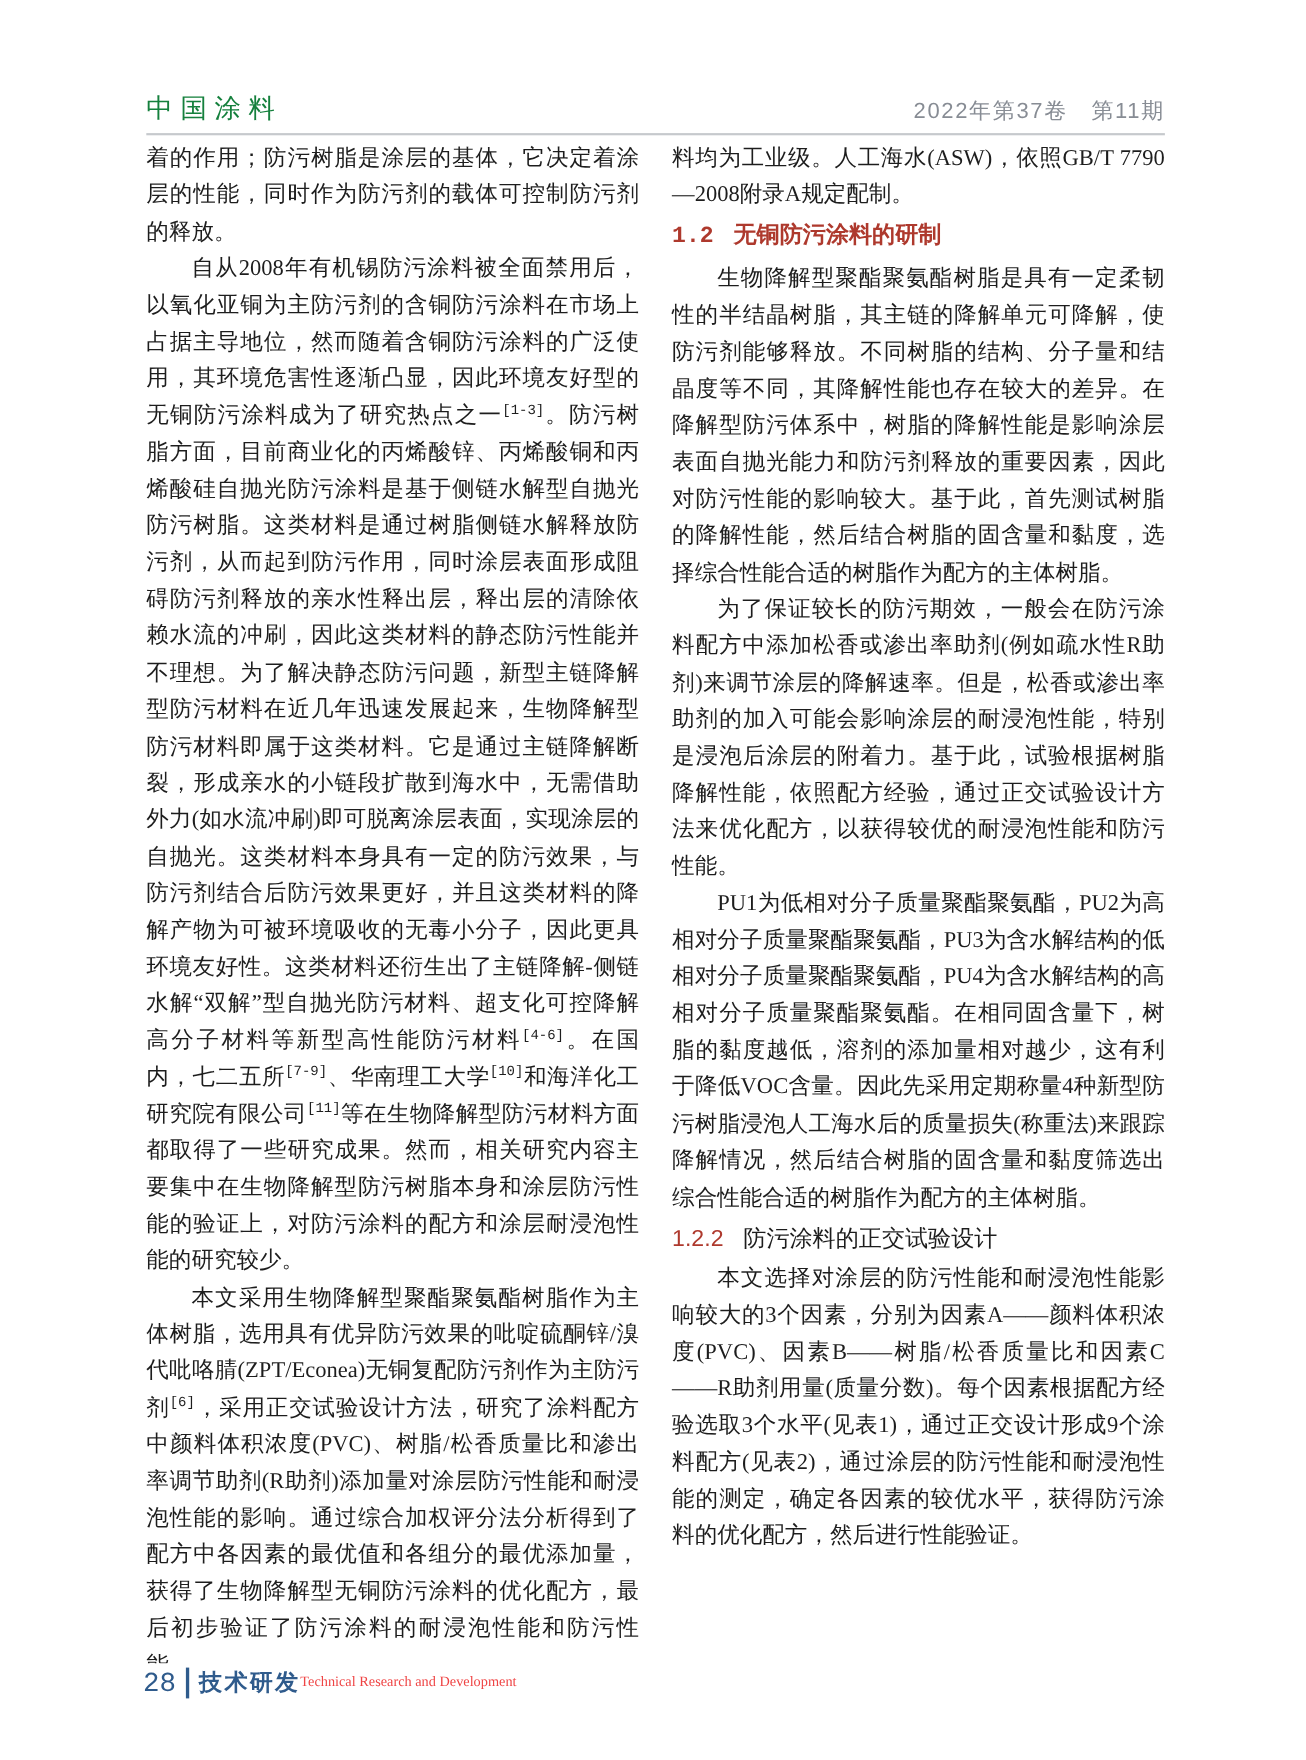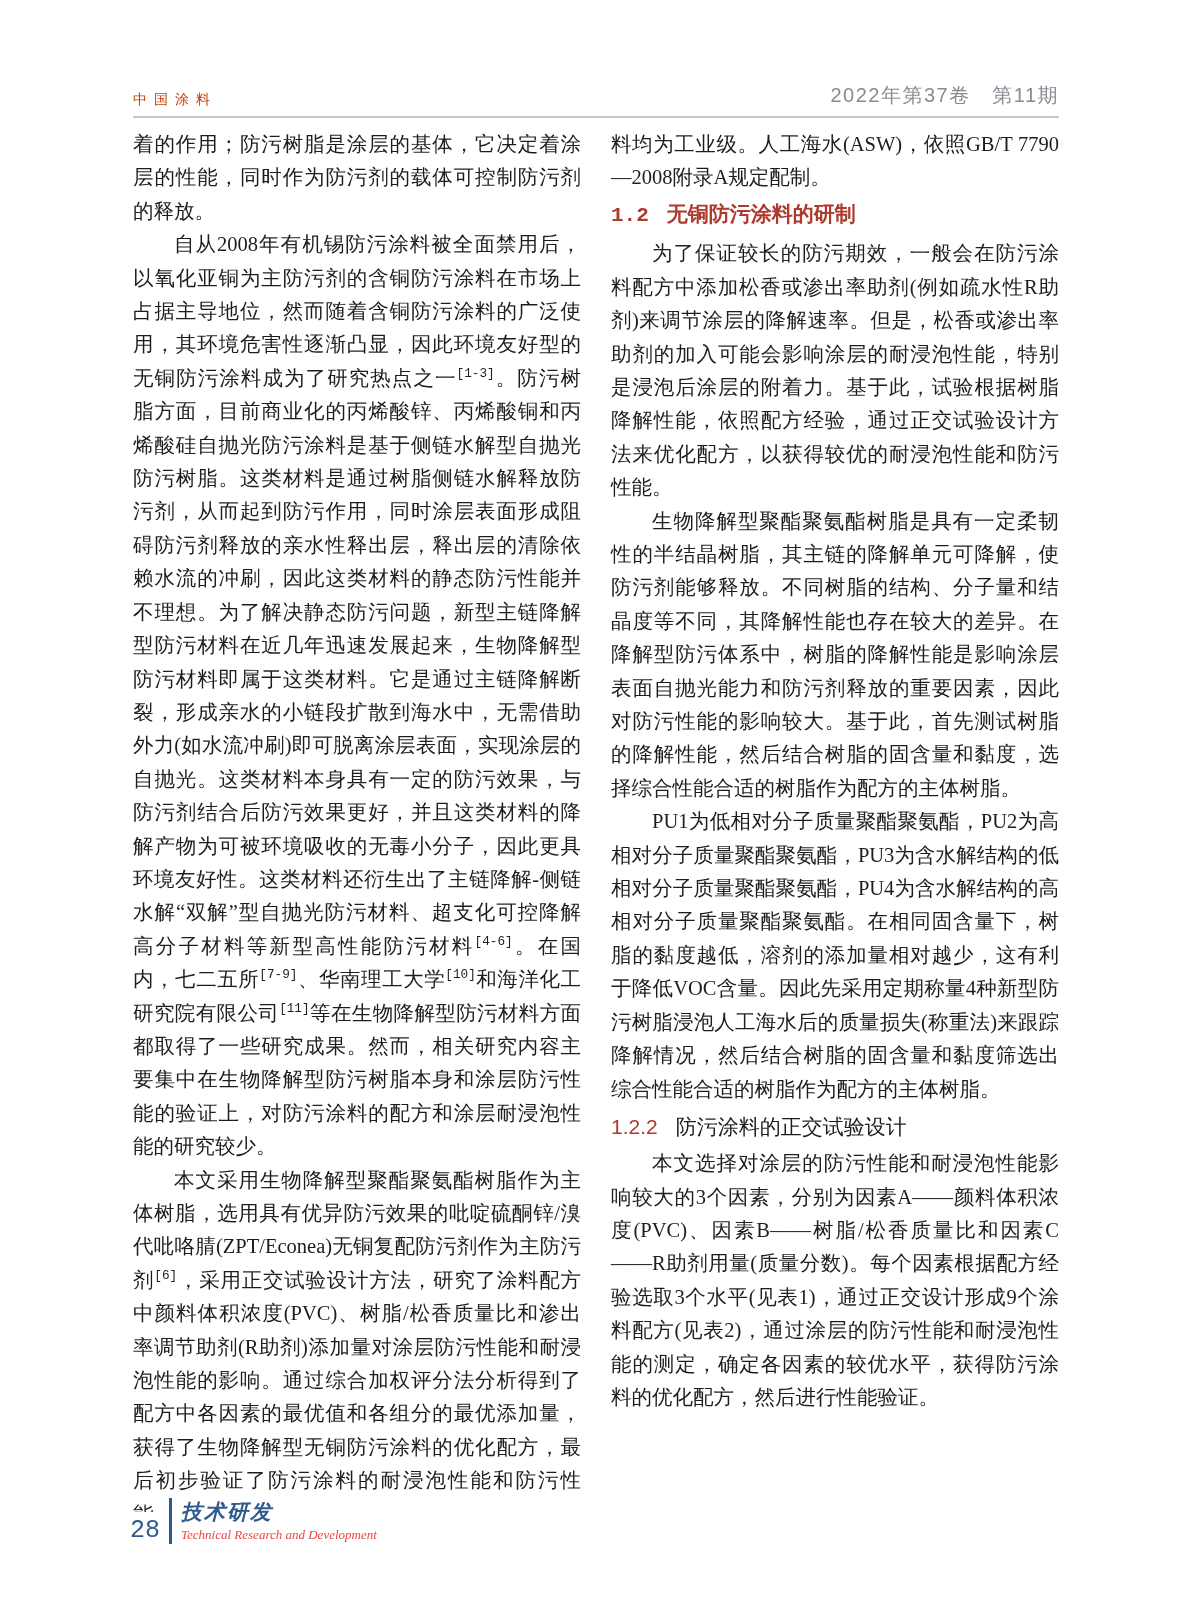--- a/index.html
+++ b/index.html
@@ -8,21 +8,21 @@
     font-family:"Liberation Serif","DejaVu Serif",serif;
     overflow:hidden;
   }
   
   .header{
     position:absolute;left:133px;right:128px;top:82px;
     display:flex;justify-content:space-between;align-items:flex-end;
     padding-bottom:7px;border-bottom:2px solid #c6c9cd;
     font-family:"Liberation Sans","DejaVu Sans",sans-serif;
   }
-  .journal{font-size:14px;color:#c2410c;letter-spacing:7px;}
+  .journal{font-size:24px;color:#15803d;letter-spacing:7px;}
   .issue{font-size:20px;color:#878c94;letter-spacing:1.5px;}
 
   
   .columns{
     position:absolute;top:128px;left:133px;right:128px;bottom:88px;
     display:flex;gap:30px;overflow:hidden;
   }
   .col{flex:1 1 0;text-align:justify;font-size:20.5px;line-height:33.4px;color:#1d1d1d;}
   p.para{margin:0;padding:0;}
   p.indent{text-indent:2em;}
@@ -36,21 +36,21 @@
   .h3 .hnum{color:var(--red);font-family:"Liberation Sans","DejaVu Sans",sans-serif;margin-right:18px;}
   .h3 .htitle{color:#1d1d1d;}
 
   
   .footer{position:absolute;left:130px;bottom:56px;display:flex;align-items:stretch;}
   .page-num{
     font-size:25px;color:var(--blue);align-self:flex-end;
     font-family:Liberation Mono, monospace;margin-right:9px;line-height:1.1;
   }
   .bar{width:3px;background:var(--blue);margin-right:9px;}
-  .sec{display:flex;flex-direction:column;justify-content:flex-end;padding:2px 0;font-style:italic;}
+  .sec{display:flex;flex-direction:row;justify-content:flex-end;padding:2px 0;}
   .sec-cn{
     font-family:"Liberation Sans","DejaVu Sans",sans-serif;font-weight:bold;
     font-size:21px;color:var(--blue);letter-spacing:2px;line-height:1.15;
   }
   .sec-en{font-size:13px;color:#ef4444;margin-top:4px;line-height:1.1;}
 </style>
 </head>
 <body style="--red: #ae392d; --blue: #2f5b8c;">
 
 <div class="header">
@@ -60,22 +60,22 @@
 
 <div class="columns">
   <div class="col">
       <p class="para"><span>着的作用；防污树脂是涂层的基体，它决定着涂层的性能，同时作为防污剂的载体可控制防污剂的释放。</span></p>
       <p class="para indent"><span>自从2008年有机锡防污涂料被全面禁用后，以氧化亚铜为主防污剂的含铜防污涂料在市场上占据主导地位，然而随着含铜防污涂料的广泛使用，其环境危害性逐渐凸显，因此环境友好型的无铜防污涂料成为了研究热点之一</span><sup>[1-3]</sup><span>。防污树脂方面，目前商业化的丙烯酸锌、丙烯酸铜和丙烯酸硅自抛光防污涂料是基于侧链水解型自抛光防污树脂。这类材料是通过树脂侧链水解释放防污剂，从而起到防污作用，同时涂层表面形成阻碍防污剂释放的亲水性释出层，释出层的清除依赖水流的冲刷，因此这类材料的静态防污性能并不理想。为了解决静态防污问题，新型主链降解型防污材料在近几年迅速发展起来，生物降解型防污材料即属于这类材料。它是通过主链降解断裂，形成亲水的小链段扩散到海水中，无需借助外力(如水流冲刷)即可脱离涂层表面，实现涂层的自抛光。这类材料本身具有一定的防污效果，与防污剂结合后防污效果更好，并且这类材料的降解产物为可被环境吸收的无毒小分子，因此更具环境友好性。这类材料还衍生出了主链降解-侧链水解“双解”型自抛光防污材料、超支化可控降解高分子材料等新型高性能防污材料</span><sup>[4-6]</sup><span>。在国内，七二五所</span><sup>[7-9]</sup><span>、华南理工大学</span><sup>[10]</sup><span>和海洋化工研究院有限公司</span><sup>[11]</sup><span>等在生物降解型防污材料方面都取得了一些研究成果。然而，相关研究内容主要集中在生物降解型防污树脂本身和涂层防污性能的验证上，对防污涂料的配方和涂层耐浸泡性能的研究较少。</span></p>
       <p class="para indent"><span>本文采用生物降解型聚酯聚氨酯树脂作为主体树脂，选用具有优异防污效果的吡啶硫酮锌/溴代吡咯腈(ZPT/Econea)无铜复配防污剂作为主防污剂</span><sup>[6]</sup><span>，采用正交试验设计方法，研究了涂料配方中颜料体积浓度(PVC)、树脂/松香质量比和渗出率调节助剂(R助剂)添加量对涂层防污性能和耐浸泡性能的影响。通过综合加权评分法分析得到了配方中各因素的最优值和各组分的最优添加量，获得了生物降解型无铜防污涂料的优化配方，最后初步验证了防污涂料的耐浸泡性能和防污性能。</span></p>
     </div>
   <div class="col">
       <p class="para"><span>料均为工业级。人工海水(ASW)，依照GB/T 7790—2008附录A规定配制。</span></p>
       <div class="h2"><span class="hnum">1.2</span><span class="htitle">无铜防污涂料的研制</span></div>
+      <p class="para indent"><span>生物降解型聚酯聚氨酯树脂是具有一定柔韧性的半结晶树脂，其主链的降解单元可降解，使防污剂能够释放。不同树脂的结构、分子量和结晶度等不同，其降解性能也存在较大的差异。在降解型防污体系中，树脂的降解性能是影响涂层表面自抛光能力和防污剂释放的重要因素，因此对防污性能的影响较大。基于此，首先测试树脂的降解性能，然后结合树脂的固含量和黏度，选择综合性能合适的树脂作为配方的主体树脂。</span></p>
       <p class="para indent"><span>为了保证较长的防污期效，一般会在防污涂料配方中添加松香或渗出率助剂(例如疏水性R助剂)来调节涂层的降解速率。但是，松香或渗出率助剂的加入可能会影响涂层的耐浸泡性能，特别是浸泡后涂层的附着力。基于此，试验根据树脂降解性能，依照配方经验，通过正交试验设计方法来优化配方，以获得较优的耐浸泡性能和防污性能。</span></p>
-      <p class="para indent"><span>生物降解型聚酯聚氨酯树脂是具有一定柔韧性的半结晶树脂，其主链的降解单元可降解，使防污剂能够释放。不同树脂的结构、分子量和结晶度等不同，其降解性能也存在较大的差异。在降解型防污体系中，树脂的降解性能是影响涂层表面自抛光能力和防污剂释放的重要因素，因此对防污性能的影响较大。基于此，首先测试树脂的降解性能，然后结合树脂的固含量和黏度，选择综合性能合适的树脂作为配方的主体树脂。</span></p>
       <p class="para indent"><span>PU1为低相对分子质量聚酯聚氨酯，PU2为高相对分子质量聚酯聚氨酯，PU3为含水解结构的低相对分子质量聚酯聚氨酯，PU4为含水解结构的高相对分子质量聚酯聚氨酯。在相同固含量下，树脂的黏度越低，溶剂的添加量相对越少，这有利于降低VOC含量。因此先采用定期称量4种新型防污树脂浸泡人工海水后的质量损失(称重法)来跟踪降解情况，然后结合树脂的固含量和黏度筛选出综合性能合适的树脂作为配方的主体树脂。</span></p>
       <div class="h3"><span class="hnum">1.2.2</span><span class="htitle">防污涂料的正交试验设计</span></div>
       <p class="para indent"><span>本文选择对涂层的防污性能和耐浸泡性能影响较大的3个因素，分别为因素A——颜料体积浓度(PVC)、因素B——树脂/松香质量比和因素C——R助剂用量(质量分数)。每个因素根据配方经验选取3个水平(见表1)，通过正交设计形成9个涂料配方(见表2)，通过涂层的防污性能和耐浸泡性能的测定，确定各因素的较优水平，获得防污涂料的优化配方，然后进行性能验证。</span></p>
     </div>
 </div>
 
 <div class="footer">
   <span class="page-num">28</span>
   <span class="bar"></span>
   <span class="sec">

